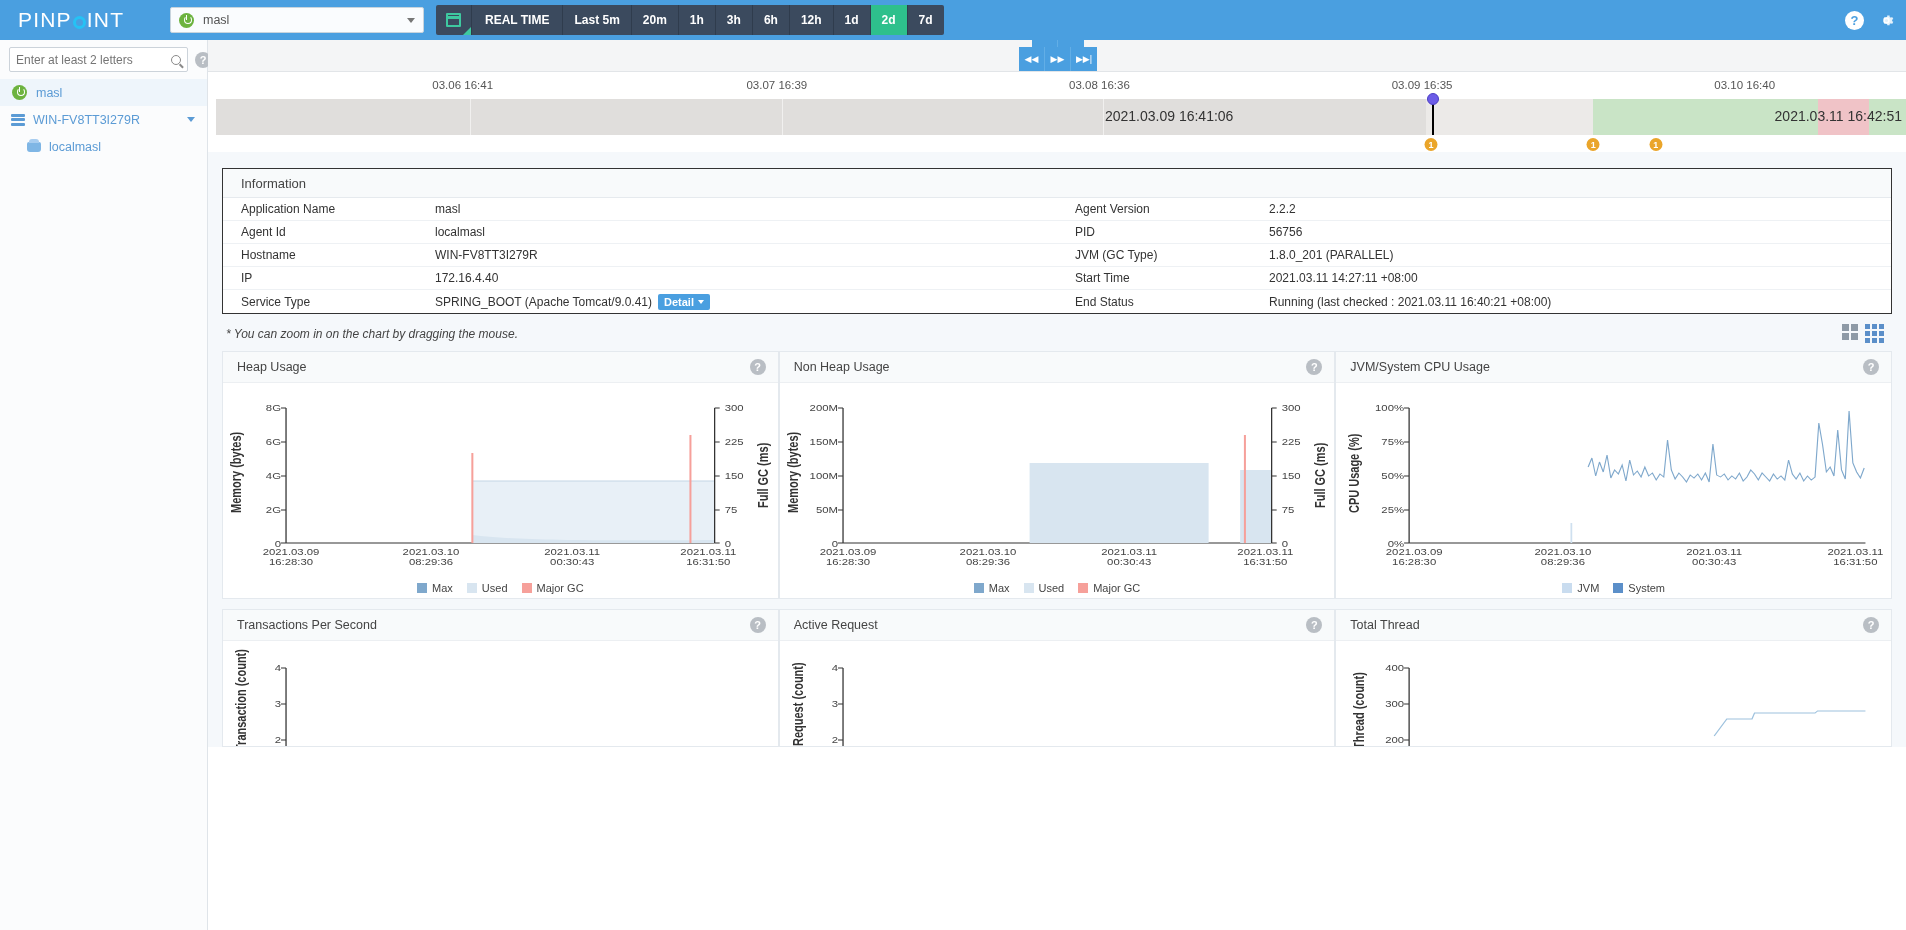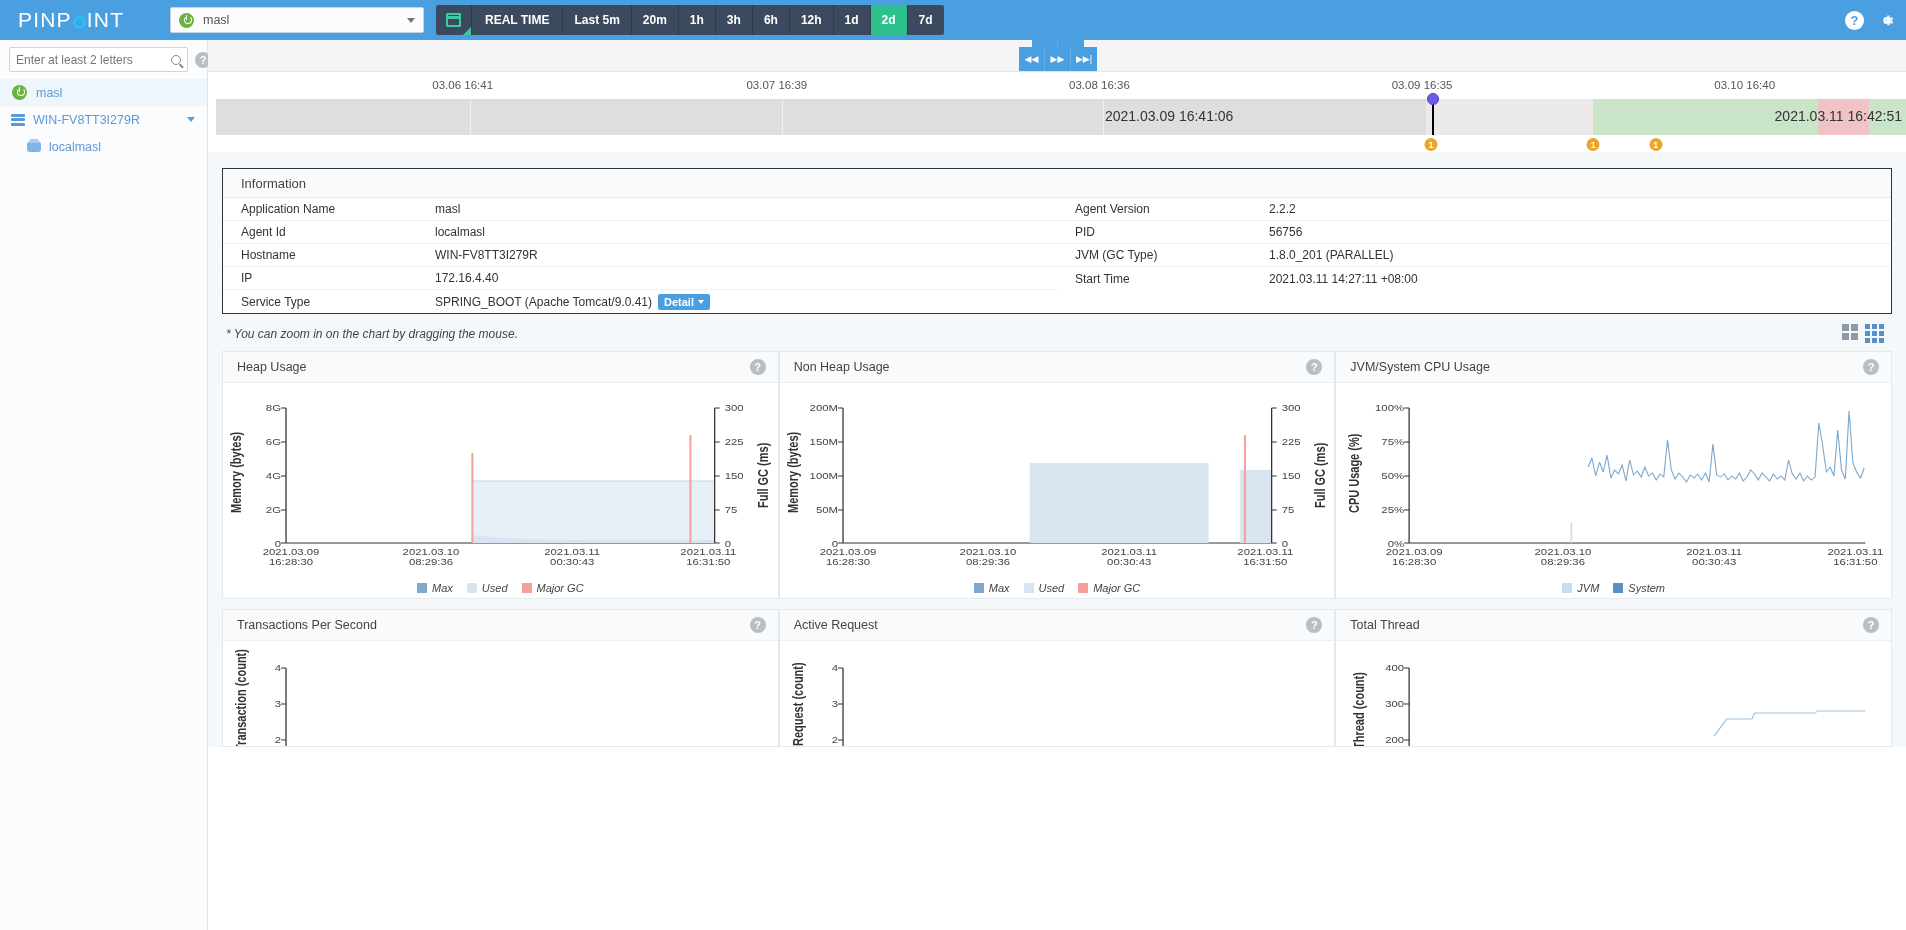--- a/index.html
+++ b/index.html
@@ -268,21 +268,21 @@
   .ax-line { stroke: #333; stroke-width: 1; fill: none; }
   .ax-txt { font-family: "Liberation Sans", sans-serif; font-size: 9px; fill: #444; }
   .ax-title {
     font-family: "Liberation Sans", sans-serif; font-size: 11px;
     fill: #333; font-weight: bold;
   }
   .legend {
     position: absolute; bottom: 4px; left: 0; right: 0; display: flex;
     justify-content: center; gap: 14px; font-size: 11px; color: #444;
   }
-  .lg { display: flex; align-items: center; gap: 5px; font-style: italic; }
+  .lg { display: flex; align-items: center; gap: 5px; }
   .lg i { width: 10px; height: 10px; display: inline-block; }
 </style>
 </head>
 <body>
 
 <div class="topbar">
   <div class="logo">
     <span>PINP</span>
       <span class="o-ring"></span>
       <span>INT</span>
@@ -466,20 +466,24 @@
               <div class="info-k">PID</div>
               <div class="info-v">56756</div>
             </div>
             <div class="info-row">
               <div class="info-k">JVM (GC Type)</div>
               <div class="info-v">1.8.0_201 (PARALLEL)</div>
             </div>
             <div class="info-row">
               <div class="info-k">Start Time</div>
               <div class="info-v">2021.03.11 14:27:11 +08:00</div>
+            </div>
+            <div class="info-row">
+              <div class="info-k">End Status</div>
+              <div class="info-v">Running (last checked : 2021.03.11 16:40:21 +08:00)</div>
             </div>
           </div>
         </div>
       </div>
     </div>
 
     <div class="hint-row">
       <div class="hint-text">* You can zoom in on the chart by dragging the mouse.</div>
       <div class="grid-icons">
         <div class="gicon two">

